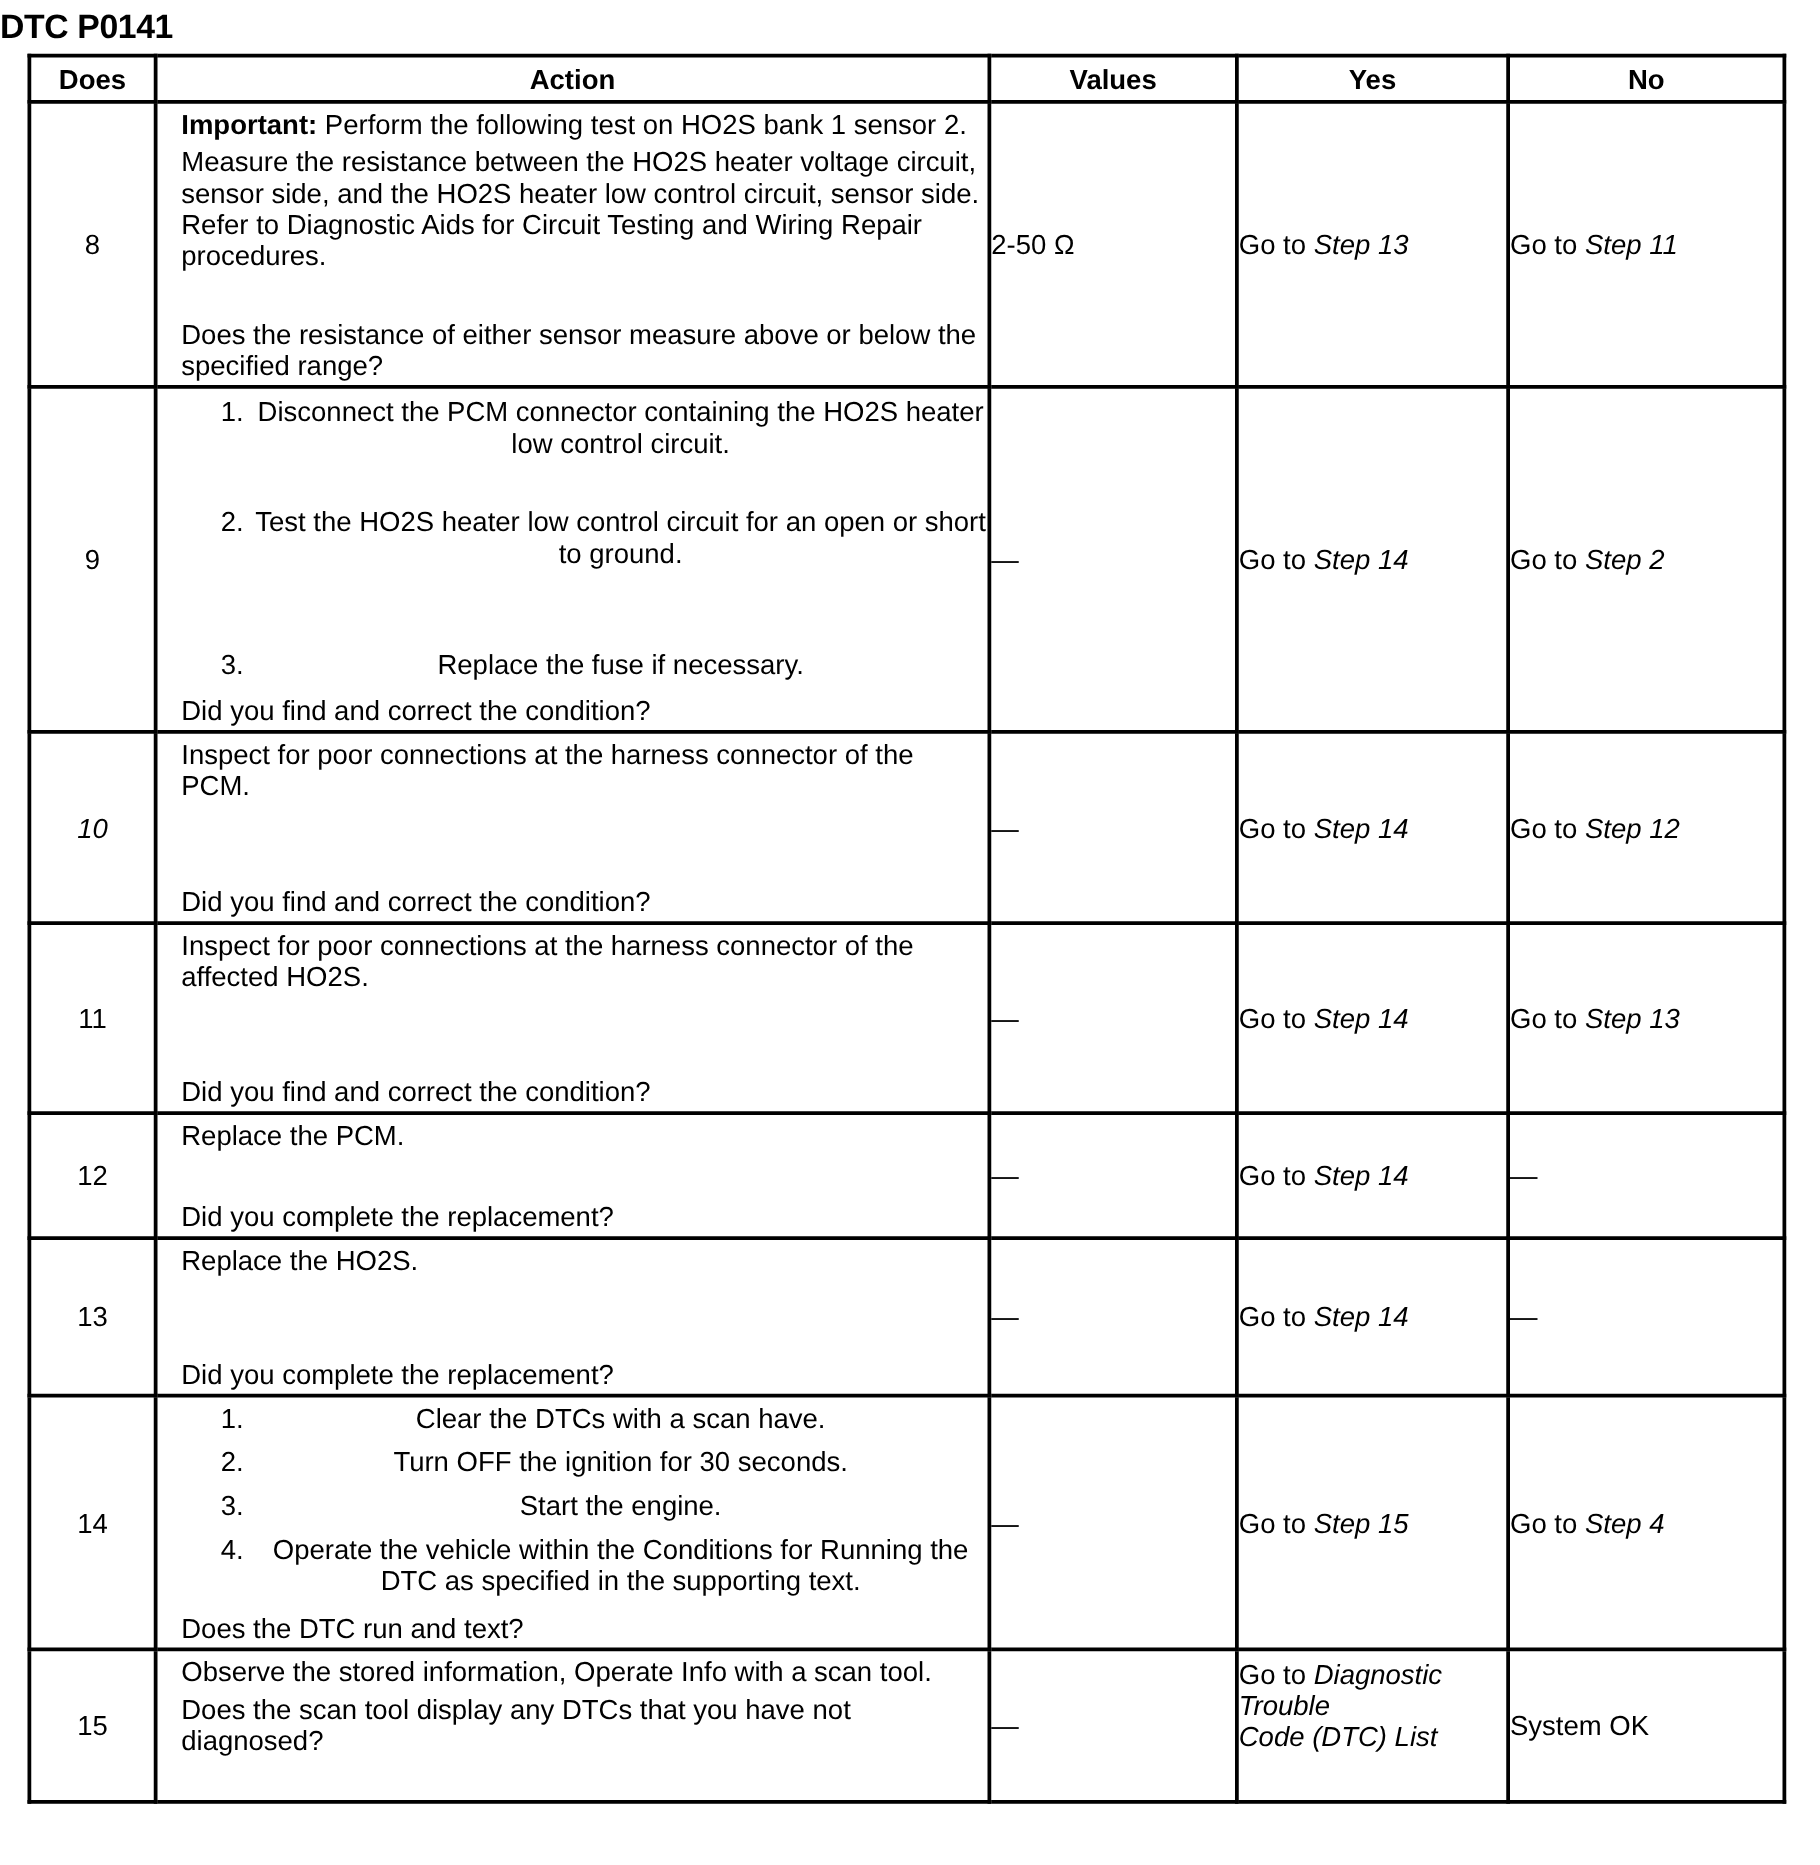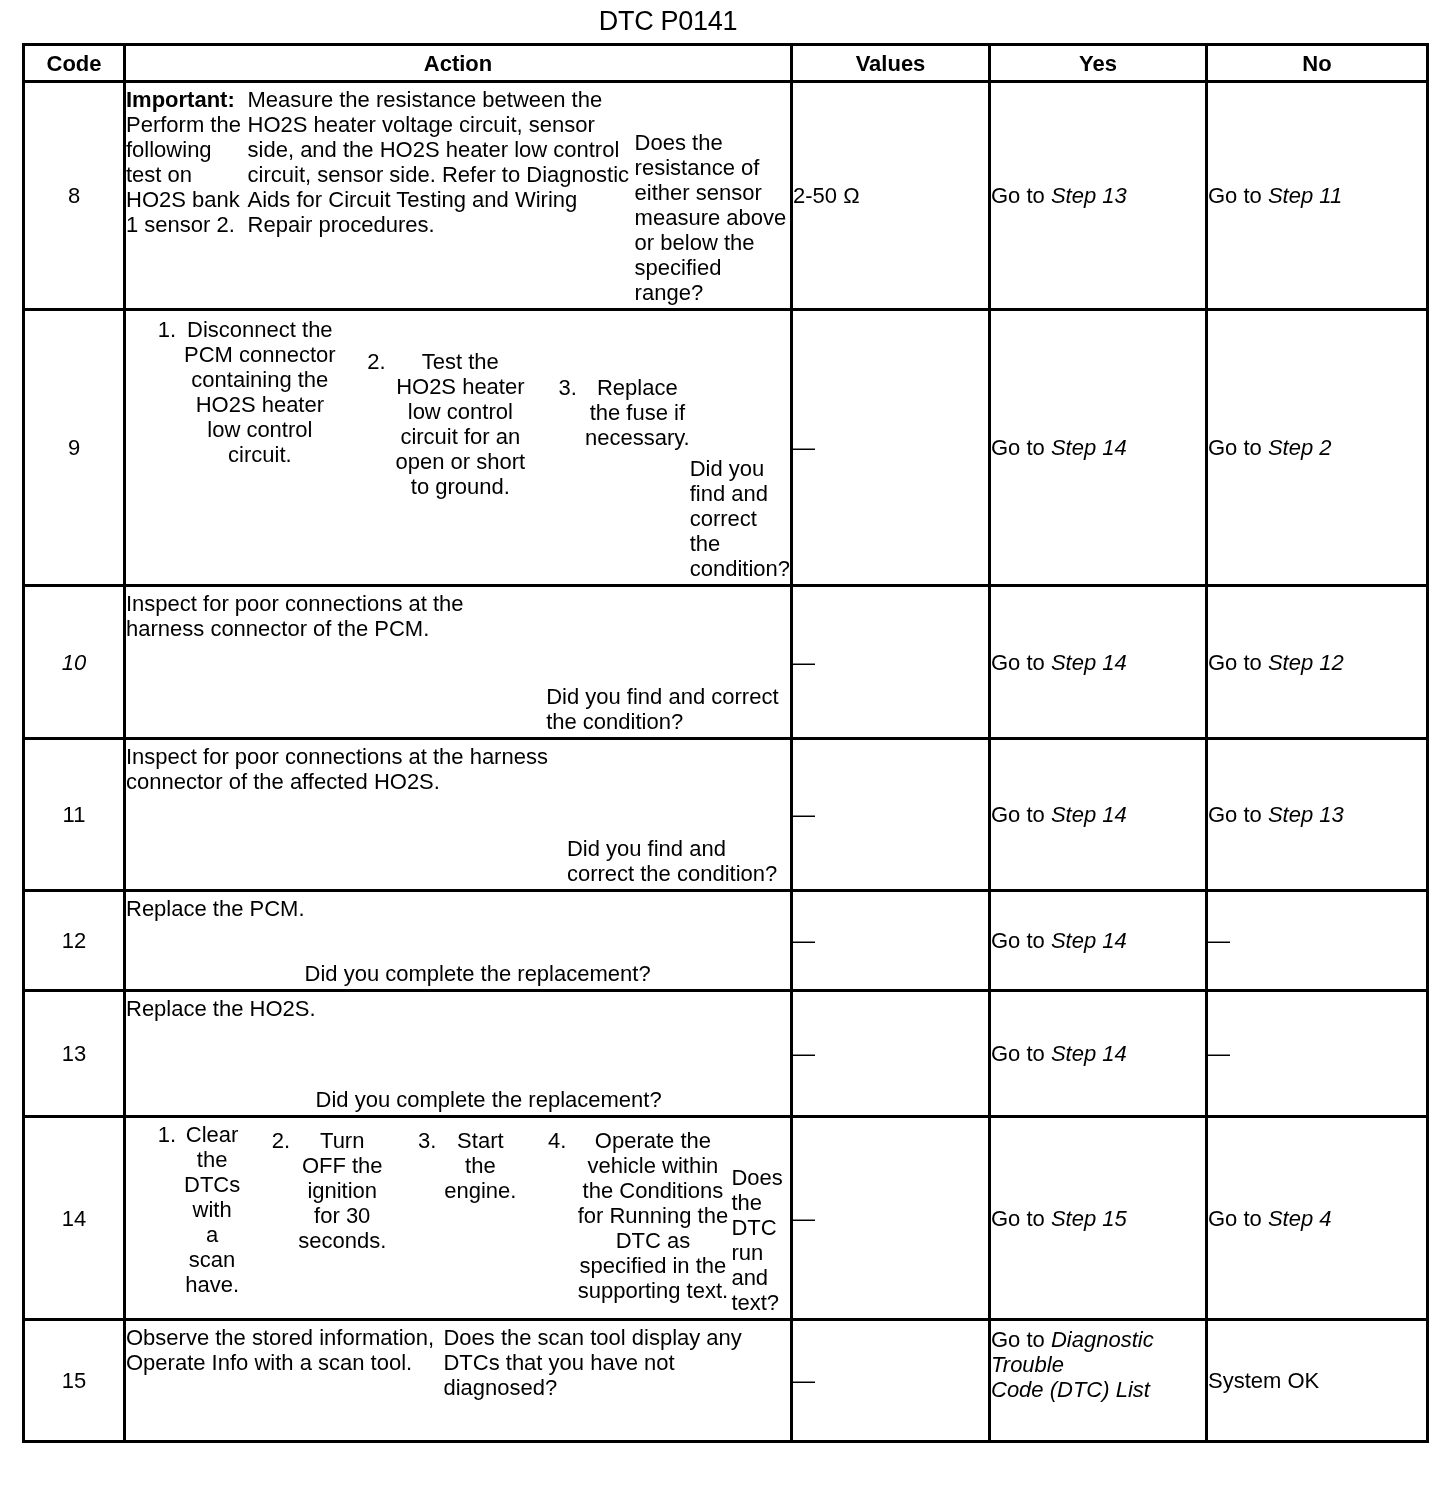--- a/index.html
+++ b/index.html
@@ -1,28 +1,28 @@
 <!DOCTYPE html>
 <html><head>
 <meta charset="utf-8">
 <style>
   html, body { margin: 0; padding: 0; background: #ffffff; }
   body { width: 1456px; height: 1492px; position: relative; overflow: hidden;
          font-family: "Liberation Sans", "DejaVu Sans", sans-serif; color: #000; }
-  .title { position: absolute; left: 0; width: 1336px; top: 6px; text-align: center;
-           font-weight: normal; font-size: 27px; letter-spacing: -0.3px; }
+  .title { position: absolute; left: 0; width: 1336px; top: 6px; 
+           font-weight: bold; font-size: 27px; letter-spacing: -0.3px; }
   table.dtc { position: absolute; left: 22px; top: 43px; width: 1404px;
               border-collapse: collapse; table-layout: fixed; font-size: 22px; line-height: 25px; }
   table.dtc th, table.dtc td { border: 3px solid #000; vertical-align: middle; padding: 0; }
   table.dtc th { font-weight: bold; font-size: 22px; height: 34px; text-align: center; }
   th.step-h { text-align: right; padding-right: 12px; }
   td.step { text-align: center; }
   td.step.italic { font-style: italic; }
   td.action { padding: 5px 8px 3px 9px; vertical-align: top; }
-  td.action .wrap { display: flex; height: 100%; }
+  td.action .wrap { display: flex; flex-direction: column; height: 100%; margin-left: 19px; }
   td.value { }
   td.branch { text-align: left; vertical-align: bottom; padding-bottom: 2px; }
   td.branch.mid { vertical-align: middle; }
   td.branch.toptext { vertical-align: top; padding-top: 6px; }
   .para { margin: 0 0 5px 0; }
   .question { margin-top: auto; }
   .list-item { display: flex; margin: 0 0 4px 0; }
   .list-num { width: 50px; text-align: right; padding-right: 8px; flex: none; }
   .list-text { flex: 1; text-align: center; }
   .goto-ref { font-style: italic; }
@@ -36,21 +36,21 @@
 <table class="dtc">
   <colgroup>
     <col style="width:101px">
     <col style="width:667px">
     <col style="width:198px">
     <col style="width:217px">
     <col style="width:221px">
   </colgroup>
   <thead>
     <tr>
-      <th class="step-h">Code</th>
+      <th class="step-h">Does</th>
       <th>Action</th>
       <th>Values</th>
       <th>Yes</th>
       <th>No</th>
     </tr>
   </thead>
   <tbody>
 
     <tr style="height:228px">
       <td class="step">8</td>

